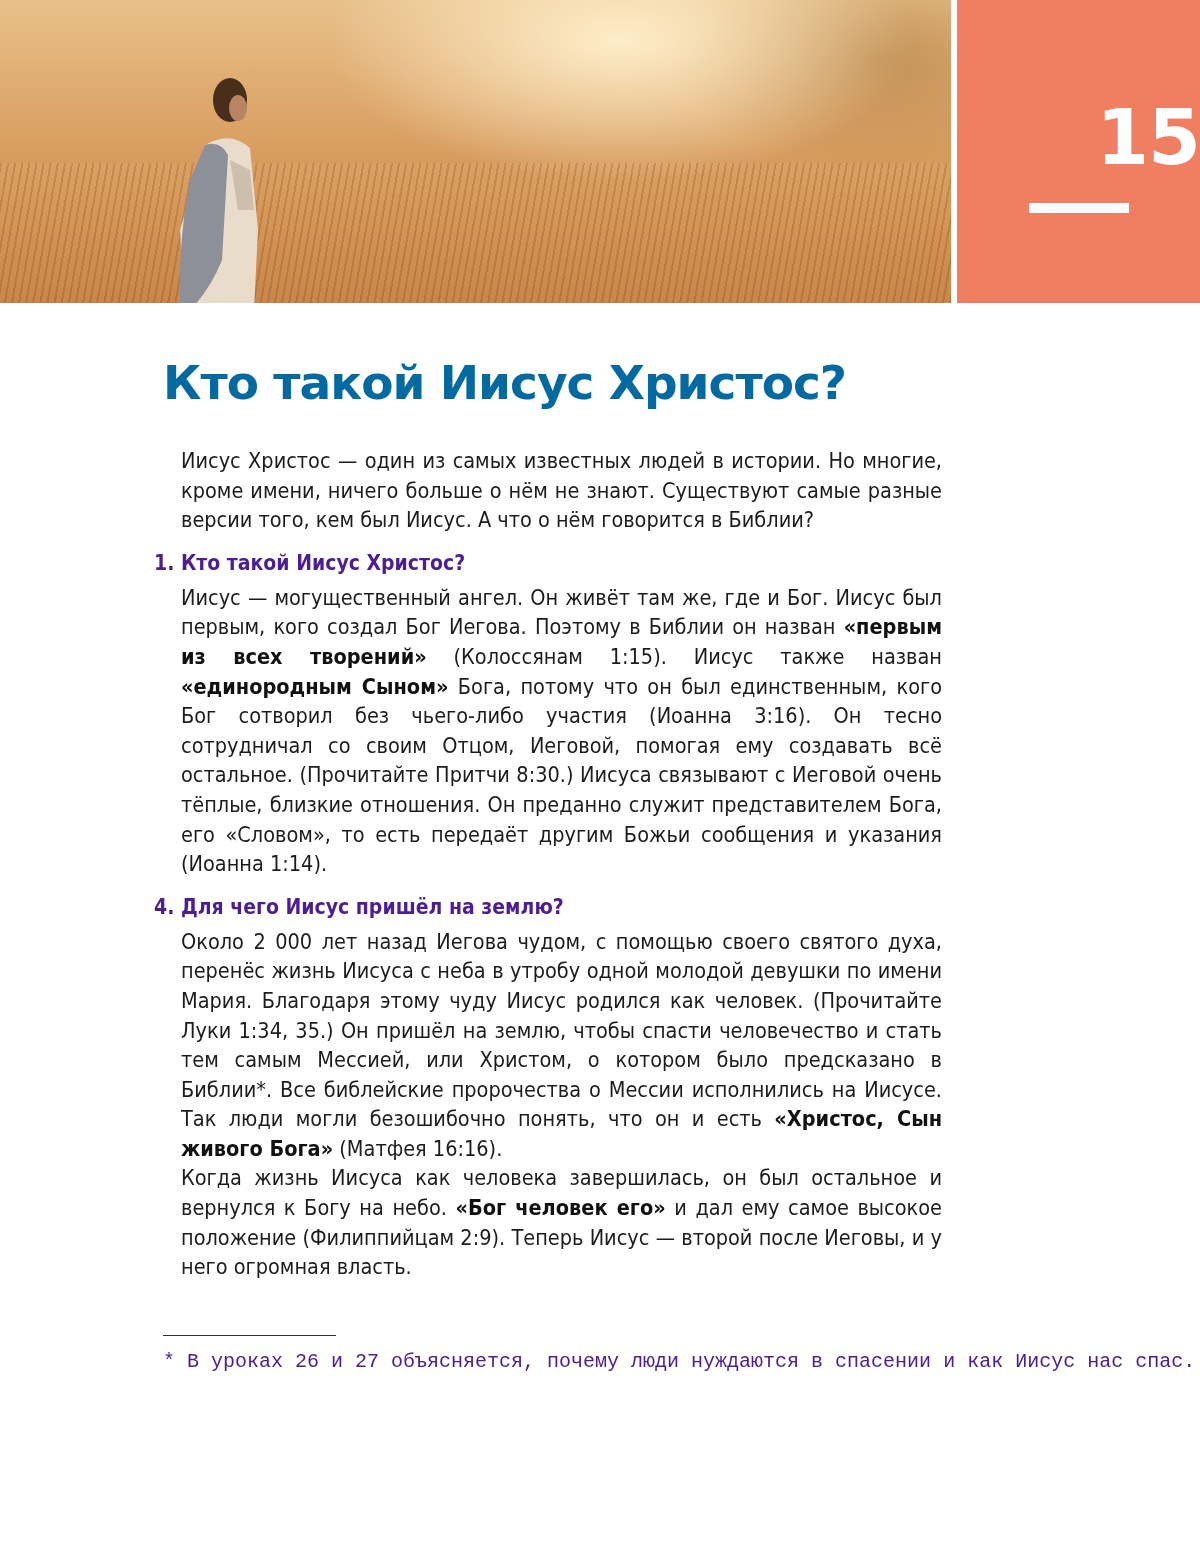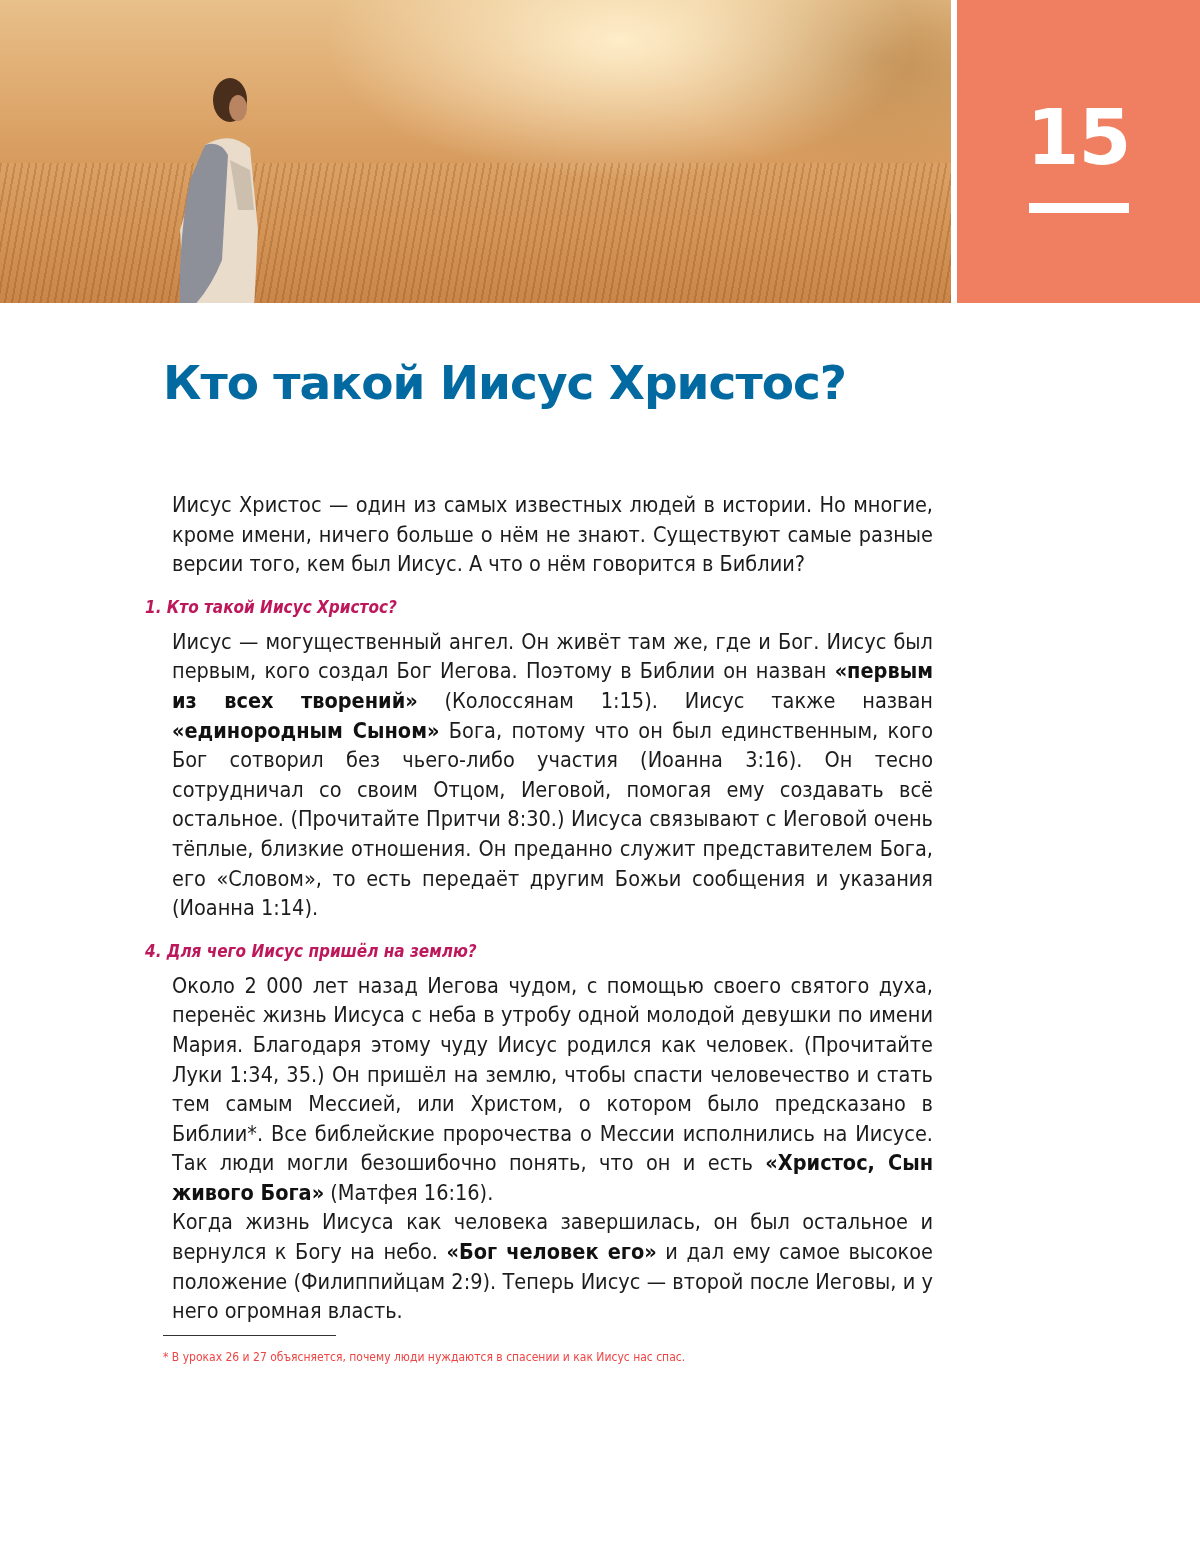--- a/index.html
+++ b/index.html
@@ -7,32 +7,32 @@
          font-family: "DejaVu Sans Condensed", "Liberation Sans Narrow", "Liberation Sans", sans-serif; color: #1a1a1a; }
   .hero { position: absolute; left: 0; top: 0; width: 951px; height: 303px; overflow: hidden;
           background:
             radial-gradient(ellipse 420px 200px at 620px 40px, rgba(255,240,205,0.95), rgba(255,225,170,0) 70%),
             radial-gradient(ellipse 300px 160px at 880px 60px, rgba(170,120,60,0.55), rgba(170,120,60,0) 70%),
             linear-gradient(180deg, #e8c08a 0%, #dca468 40%, #cf8d4e 75%, #c47d40 100%); }
   .hero .grass { position: absolute; left: 0; right: 0; bottom: 0; height: 140px;
           background: repeating-linear-gradient(100deg, rgba(150,95,45,0.28) 0 2px, rgba(255,215,160,0.10) 2px 7px); }
   .hero .figure { position: absolute; left: 150px; top: 60px; width: 130px; height: 250px; }
   .chapter-box { position: absolute; left: 957px; top: 0; width: 243px; height: 303px; background: #f07f61; }
-  .chapter-num { position: absolute; left: 0; right: 0; top: 100px; text-align: center; color: #ffffff;
+  .chapter-num { position: absolute; left: 0; right: 0; top: 100px; text-align: right; color: #ffffff;
           font-family: "DejaVu Sans", sans-serif; font-weight: bold; font-size: 76px; letter-spacing: -1px; line-height: 1; }
   .chapter-bar { position: absolute; left: 72px; top: 203px; width: 100px; height: 10px; background: #ffffff; }
   .title { position: absolute; left: 163px; top: 355px; margin: 0; font-family: "DejaVu Sans", sans-serif;
           font-weight: bold; font-size: 47px; letter-spacing: -1px; color: #0369a1; }
-  .content { position: absolute; left: 145px; top: 446px; width: 788px; margin-top: 44px; }
+  .content { position: absolute; left: 154px; top: 446px; width: 788px; }
   .para { margin: 0 0 0 27px; font-size: 21.5px; line-height: 29.6px; text-align: justify; color: #1c1c1c; }
   .para b { font-weight: bold; color: #111; }
-  .qhead { margin: 14px 0 6px 0; font-size: 17px; font-weight: bold; color: #be185d; line-height: 28px; font-style: italic; }
+  .qhead { margin: 14px 0 6px 0; font-size: 21px; font-weight: bold; color: #4c1d95; line-height: 28px; }
   .intro { margin-bottom: 4px; }
   .fn-rule { position: absolute; left: 163px; top: 1335px; width: 173px; height: 1px; background: #333; }
-  .footnote { position: absolute; left: 163px; top: 1350px; font-size: 12px; color: #ef4444; }
+  .footnote { position: absolute; left: 163px; top: 1350px; font-size: 20px; color: #4c1d95; font-family: Liberation Mono, monospace; }
 </style>
 </head>
 <body>
 
 <div class="hero" aria-label="Jesus walking through a sunlit golden field">
   <div class="grass"></div>
   <svg class="figure" viewBox="0 0 130 250">
     <ellipse cx="80" cy="40" rx="17" ry="22" fill="#4a2e1c"></ellipse>
     <ellipse cx="88" cy="48" rx="9" ry="13" fill="#b98462"></ellipse>
     <path d="M55 85 Q80 70 100 88 L108 170 L104 250 L35 250 L30 170 Z" fill="#e9dccb"></path>

